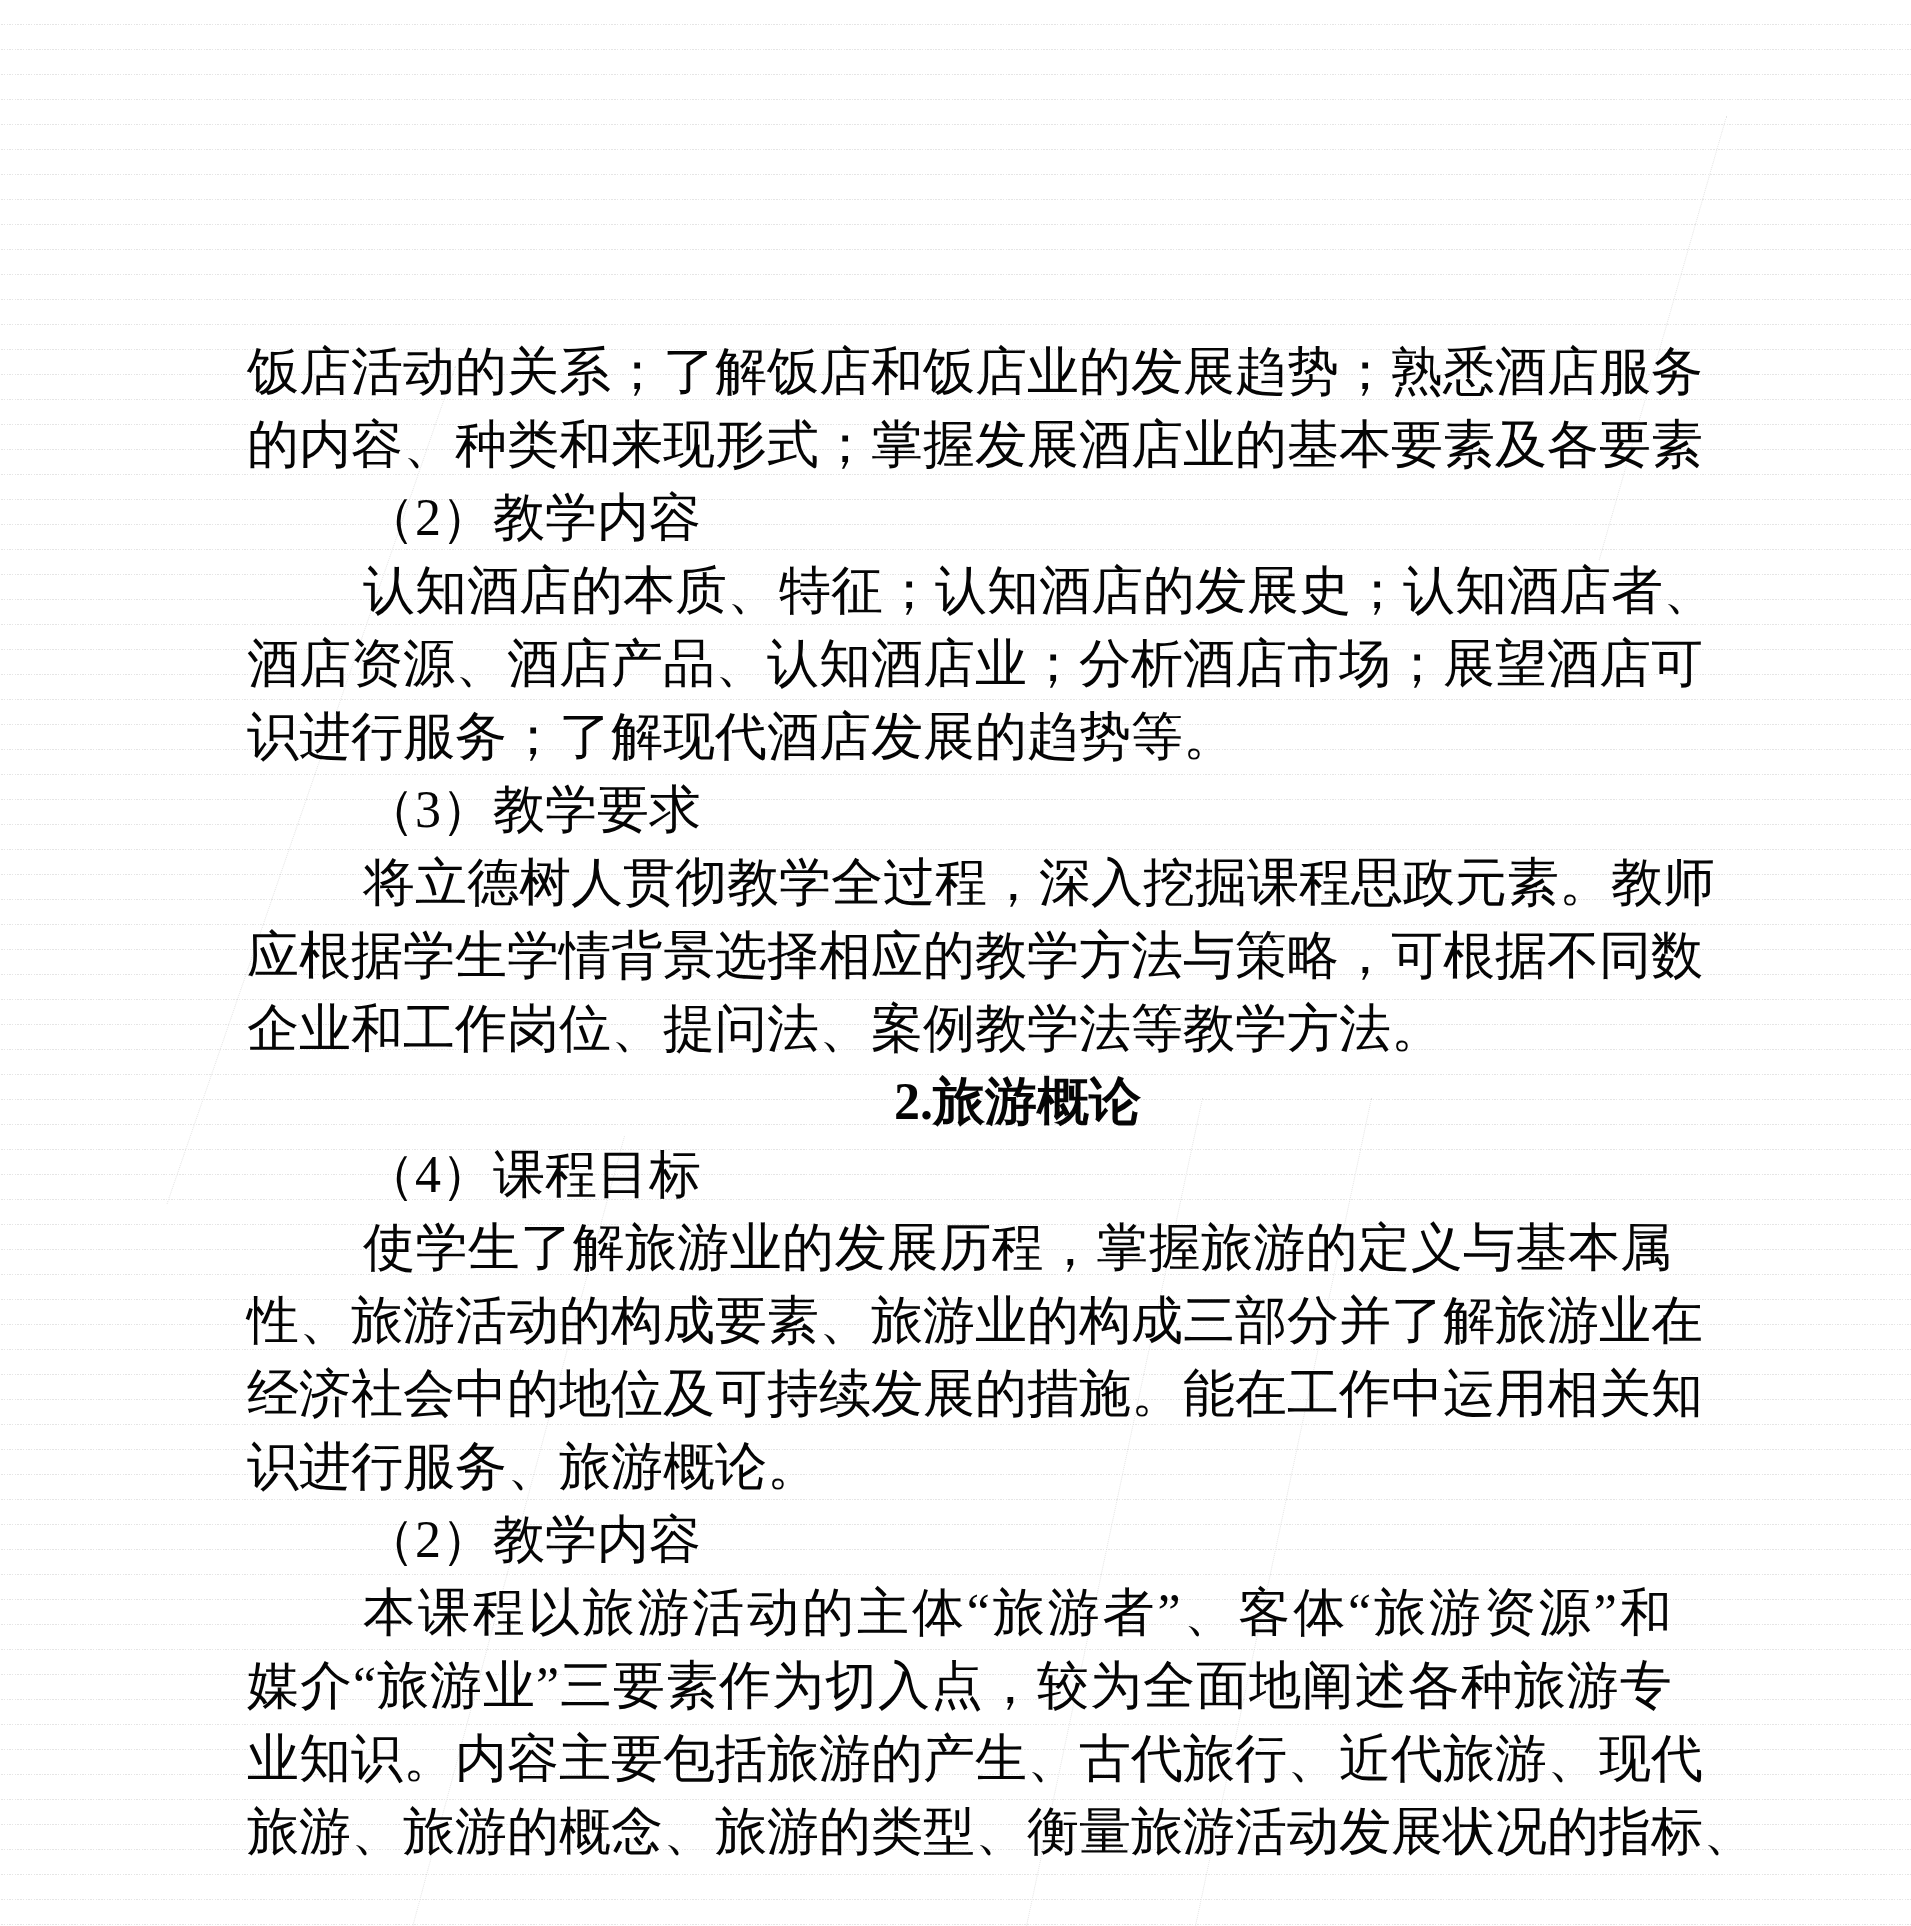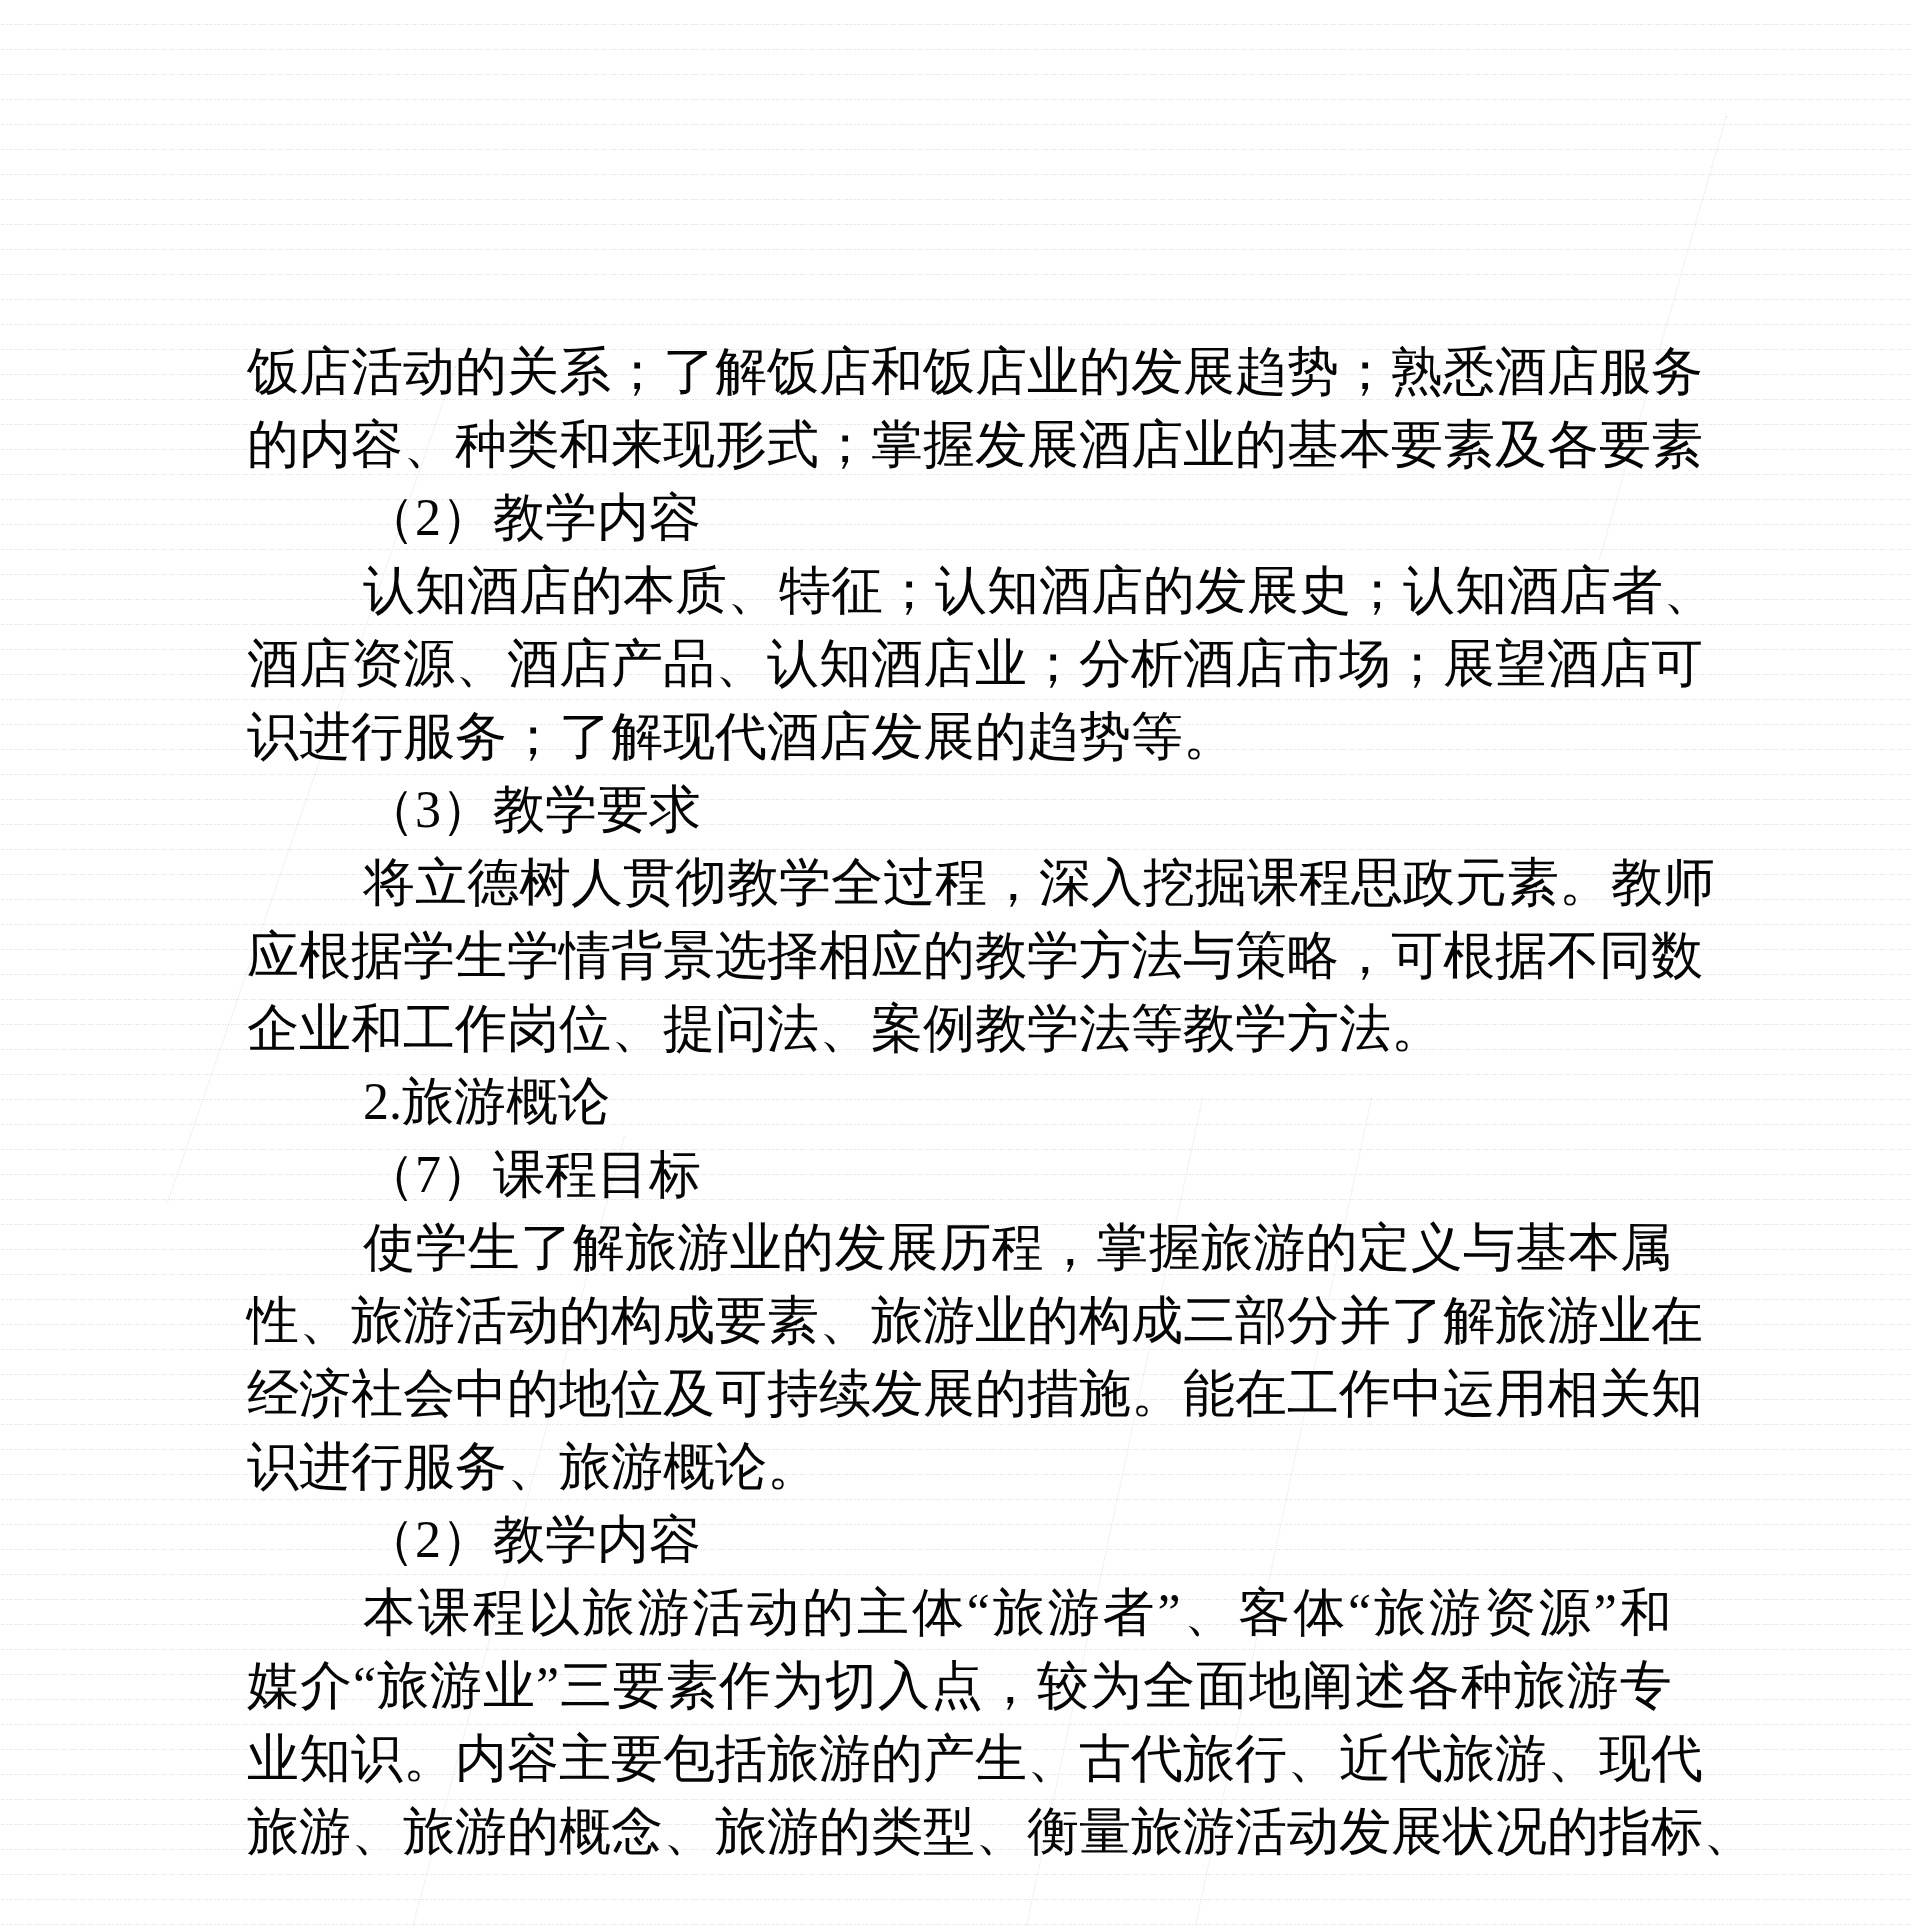--- a/index.html
+++ b/index.html
@@ -48,21 +48,21 @@
   }
   .line {
     position: relative;
     height: 73px;
     line-height: 73px;
     font-size: 52px;
     white-space: nowrap;
     color: #050505;
   }
   .line.indent { padding-left: 116px; }
-  .line.bold   { font-weight: 400; }
+  .line.bold   { font-weight: 700; text-align: center; }
   
   .line.fill {
     display: flex;
     justify-content: space-between;
     align-items: baseline;
   }
   .line.fill span { display: inline-block; }
 </style>
 </head>
 <body>
@@ -250,21 +250,21 @@
         <span>，</span>
         <span>可</span>
         <span>根</span>
         <span>据</span>
         <span>不</span>
         <span>同</span>
         <span>数</span>
       </div>
       <div class="line">企业和工作岗位、提问法、案例教学法等教学方法。</div>
       <div class="line indent bold">2.旅游概论</div>
-      <div class="line indent">（7）课程目标</div>
+      <div class="line indent">（4）课程目标</div>
       <div class="line fill indent">
         <span>使</span>
         <span>学</span>
         <span>生</span>
         <span>了</span>
         <span>解</span>
         <span>旅</span>
         <span>游</span>
         <span>业</span>
         <span>的</span>

